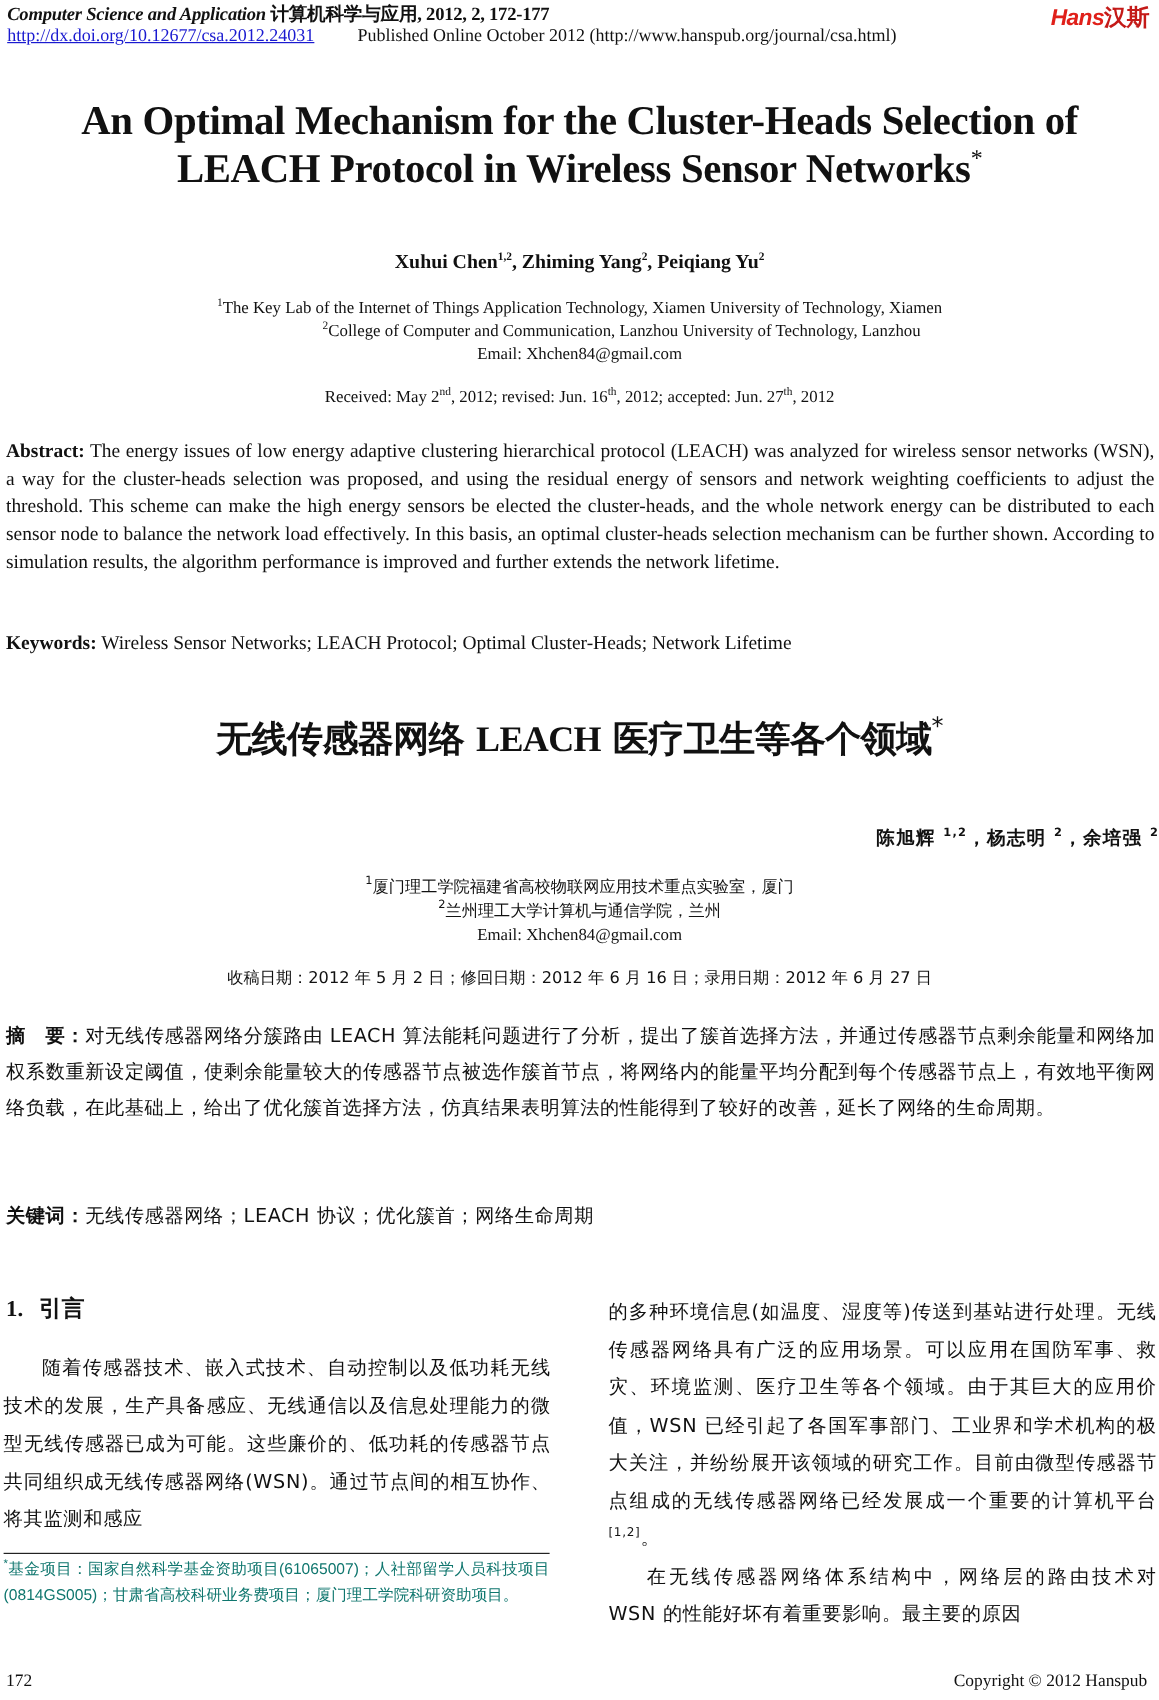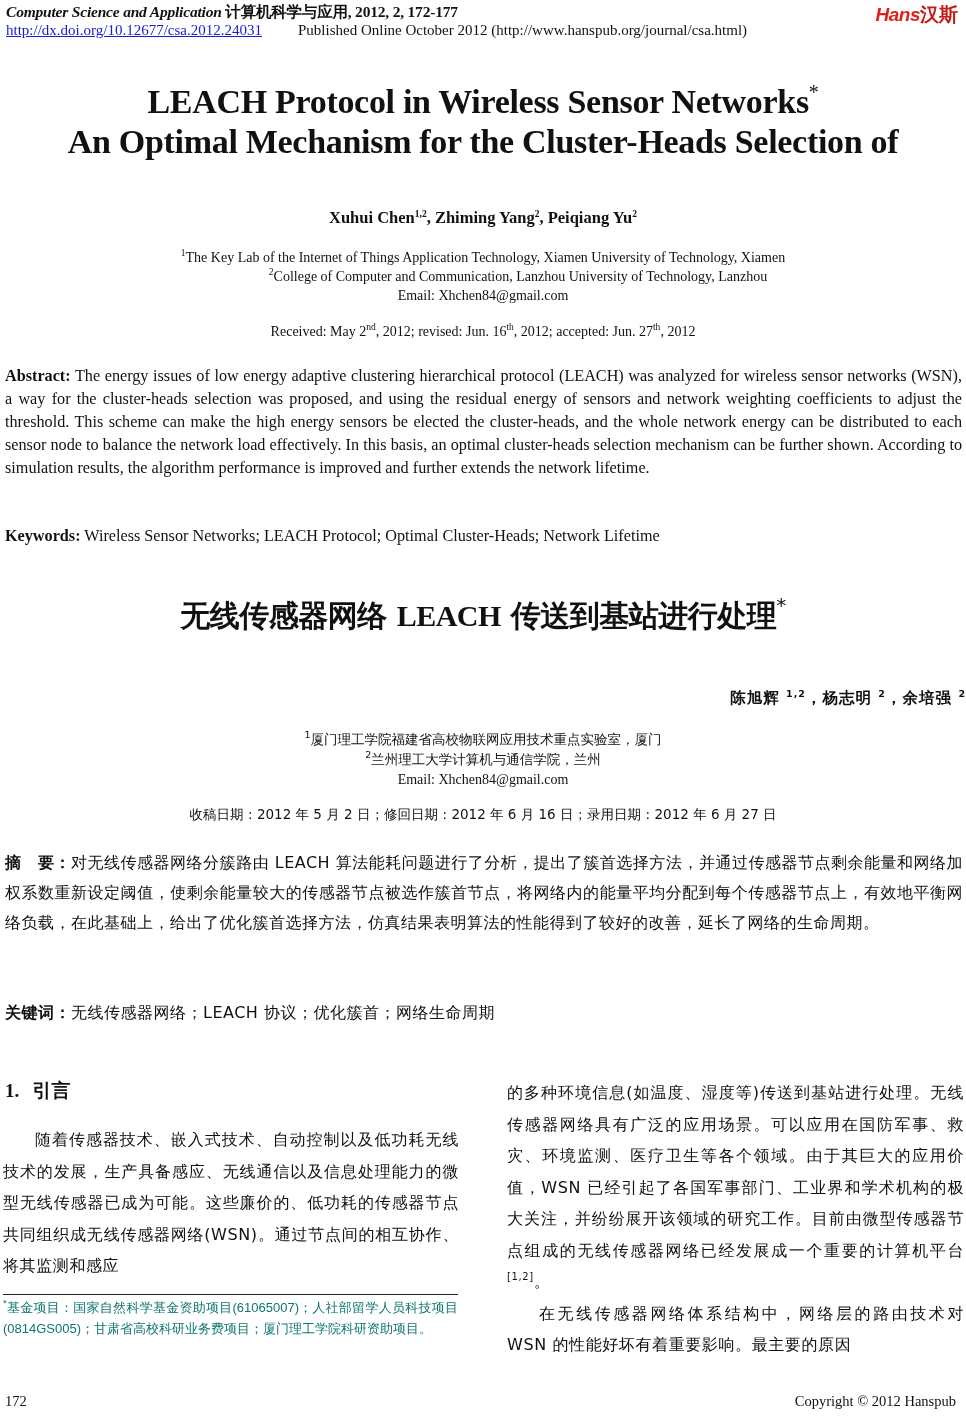--- a/index.html
+++ b/index.html
@@ -53,22 +53,22 @@
   <span class="cn">计算机科学与应用</span><span class="cn">, 2012, 2, 172-177</span>
 </div>
 <div class="abs hdr2">
   <a>http://dx.doi.org/10.12677/csa.2012.24031</a><span class="pub">Published Online October 2012 (http://www.hanspub.org/journal/csa.html)</span>
 </div>
 <div class="abs logo">
   <span class="hans">Hans</span><span class="hanzi">汉斯</span>
 </div>
 
 <div class="abs title-en">
+  <div>An Optimal Mechanism for the Cluster-Heads Selection of</div>
   <div><span>LEACH Protocol in Wireless Sensor Networks</span><sup class="star">*</sup></div>
-  <div>An Optimal Mechanism for the Cluster-Heads Selection of</div>
 </div>
 
 <div class="abs authors-en">
   <span>Xuhui Chen</span><sup class="s">1,2</sup>, <span>Zhiming Yang</span><sup class="s">2</sup>, <span>Peiqiang Yu</span><sup class="s">2</sup>
 </div>
 
 <div class="abs aff" style="top:248px;">
   <sup class="s">1</sup><span>The Key Lab of the Internet of Things Application Technology, Xiamen University of Technology, Xiamen</span>
 </div>
 <div class="abs aff" style="top:267px;margin-left:35px;">
@@ -80,21 +80,21 @@
 </div>
 
 <div class="abs body-para" style="top:365px;">
   <b>Abstract:</b> <span>The energy issues of low energy adaptive clustering hierarchical protocol (LEACH) was analyzed for wireless sensor networks (WSN), a way for the cluster-heads selection was proposed, and using the residual energy of sensors and network weighting coefficients to adjust the threshold. This scheme can make the high energy sensors be elected the cluster-heads, and the whole network energy can be distributed to each sensor node to balance the network load effectively. In this basis, an optimal cluster-heads selection mechanism can be further shown. According to simulation results, the algorithm performance is improved and further extends the network lifetime.</span>
 </div>
 <div class="abs body-para" style="top:525px;">
   <b>Keywords:</b> <span>Wireless Sensor Networks; LEACH Protocol; Optimal Cluster-Heads; Network Lifetime</span>
 </div>
 
 <div class="abs title-cn">
-  <span>无线传感器网络 </span><span class="latin">LEACH</span><span> 传送到基站进行处理</span><sup class="star">*</sup>
+  <span>无线传感器网络 </span><span class="latin">LEACH</span><span> 医疗卫生等各个领域</span><sup class="star">*</sup>
 </div>
 
 <div class="abs authors-cn">
   <span>陈旭辉</span> <sup class="s">1,2</sup>，<span>杨志明</span> <sup class="s">2</sup>，<span>余培强</span> <sup class="s">2</sup>
 </div>
 
 <div class="abs aff-cn" style="top:730px;">
   <sup class="s">1</sup><span>厦门理工学院福建省高校物联网应用技术重点实验室，厦门</span>
 </div>
 <div class="abs aff-cn" style="top:750px;">

